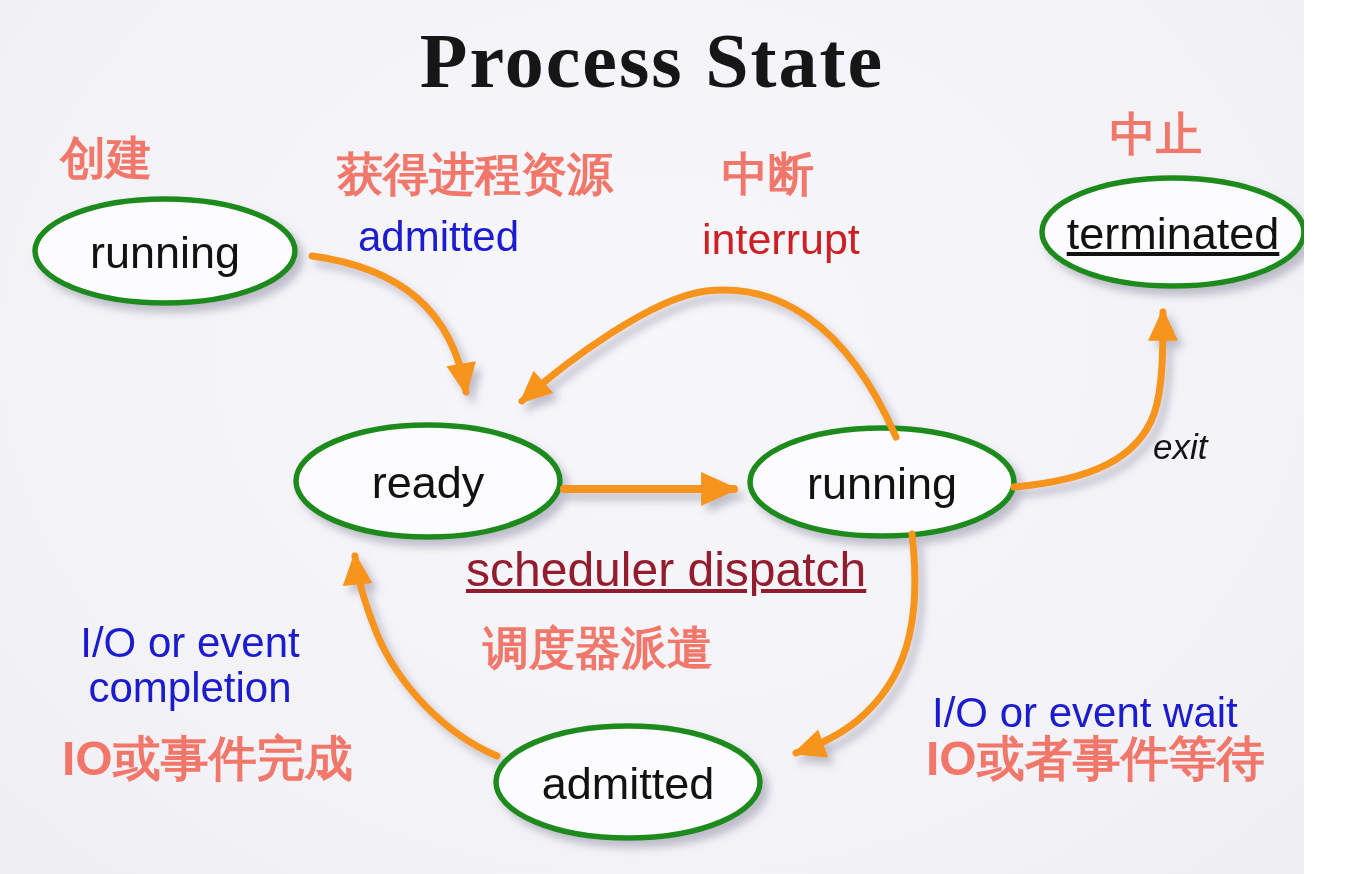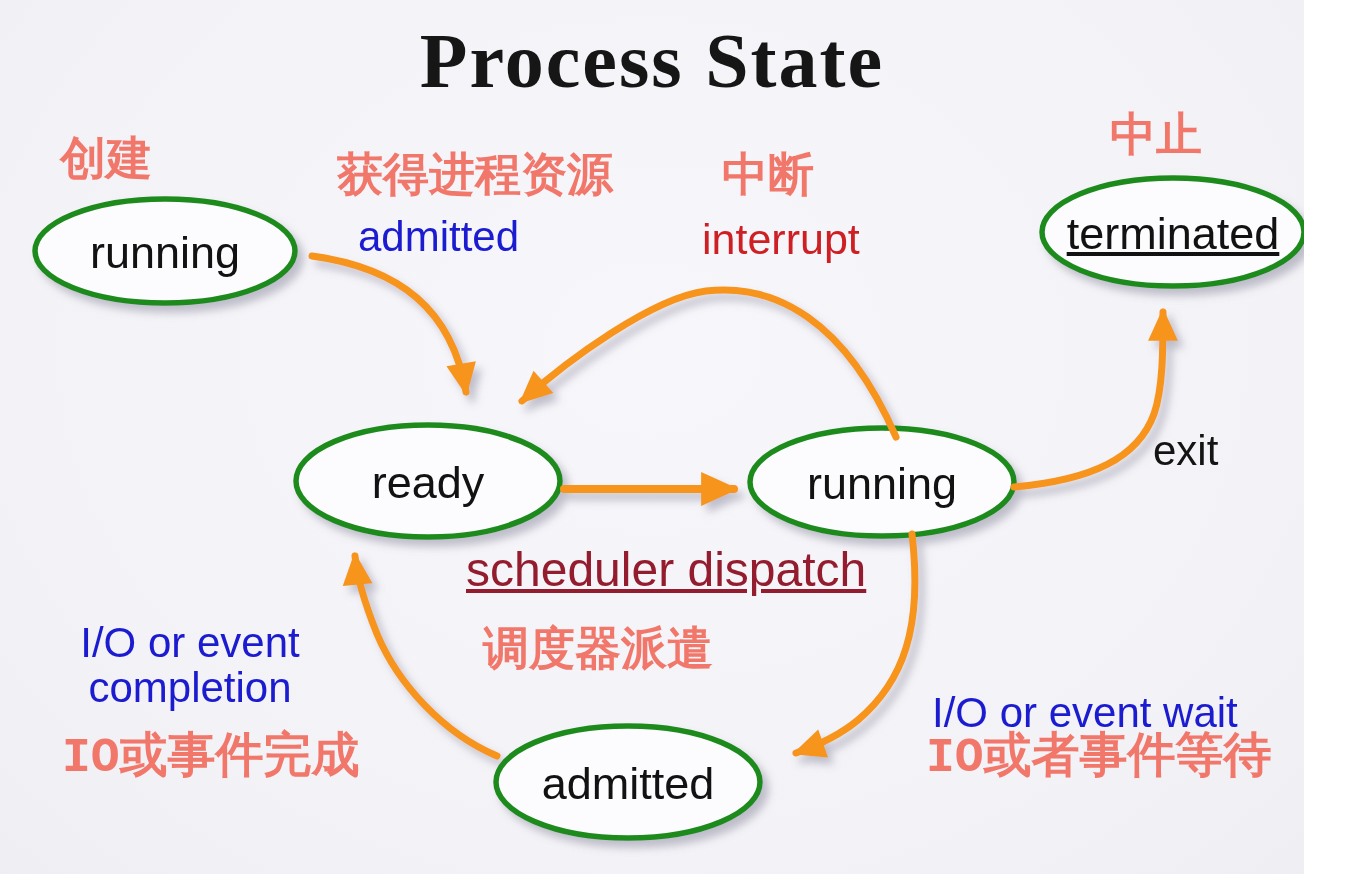--- a/index.html
+++ b/index.html
@@ -17,25 +17,25 @@
     font-family:"Liberation Serif", serif;
     font-size:78px;font-weight:600;letter-spacing:2px;
     color:#161616;
   }
   .lbl{position:absolute;white-space:nowrap;line-height:1.08;}
   .state-label{
     position:absolute;transform:translate(-50%,-50%);
     font-size:45px;color:#121212;white-space:nowrap;
   }
   .cn{color:#f2776b;font-weight:bold;font-size:46px;}
-  .cn-big{color:#f2776b;font-weight:bold;font-size:48px;font-family:Liberation Mono, monospace;}
+  .cn-big{color:#f2776b;font-weight:bold;font-size:48px;}
   .blue{color:#1b1bd0;font-size:42px;}
   .crimson{color:#ce1f24;font-size:43px;}
   .maroon{color:#941c2f;font-size:48px;text-decoration:underline;}
-  .black{color:#141414;font-size:42px;}
+  .black{color:#141414;font-size:35px;font-style:italic;}
   .two-line{white-space:pre-line;text-align:center;}
 </style>
 </head>
 <body>
 
 <div class="stage">
 
   <svg class="diagram" viewBox="0 0 1354 874">
     <defs>
       <marker id="ah" viewBox="0 0 10 10" refX="8.5" refY="5" markerWidth="5.2" markerHeight="5.2" orient="auto">

